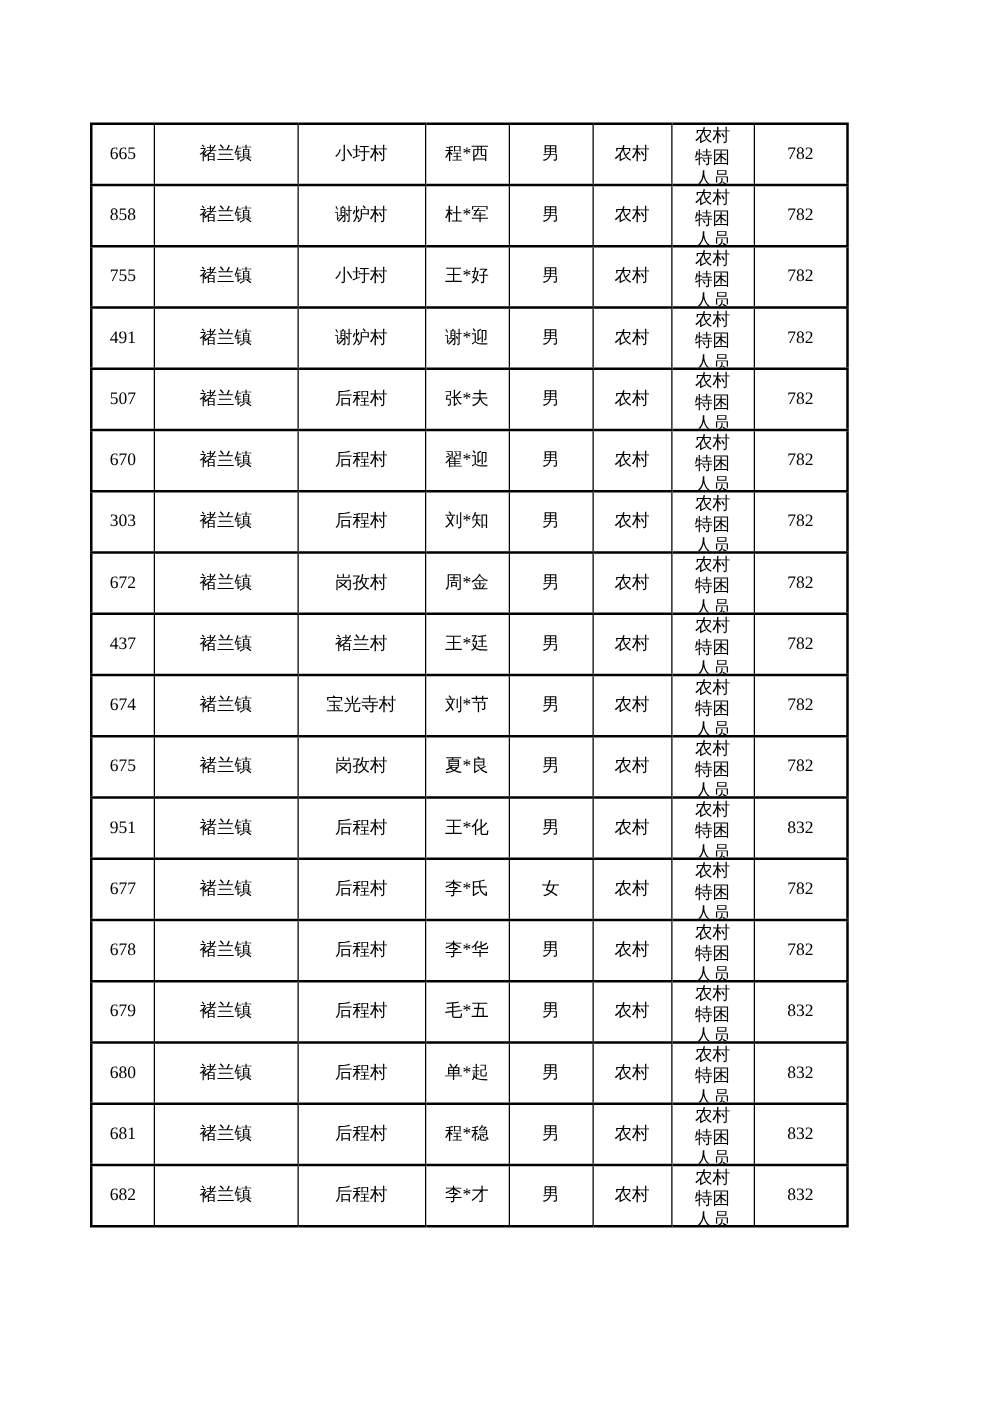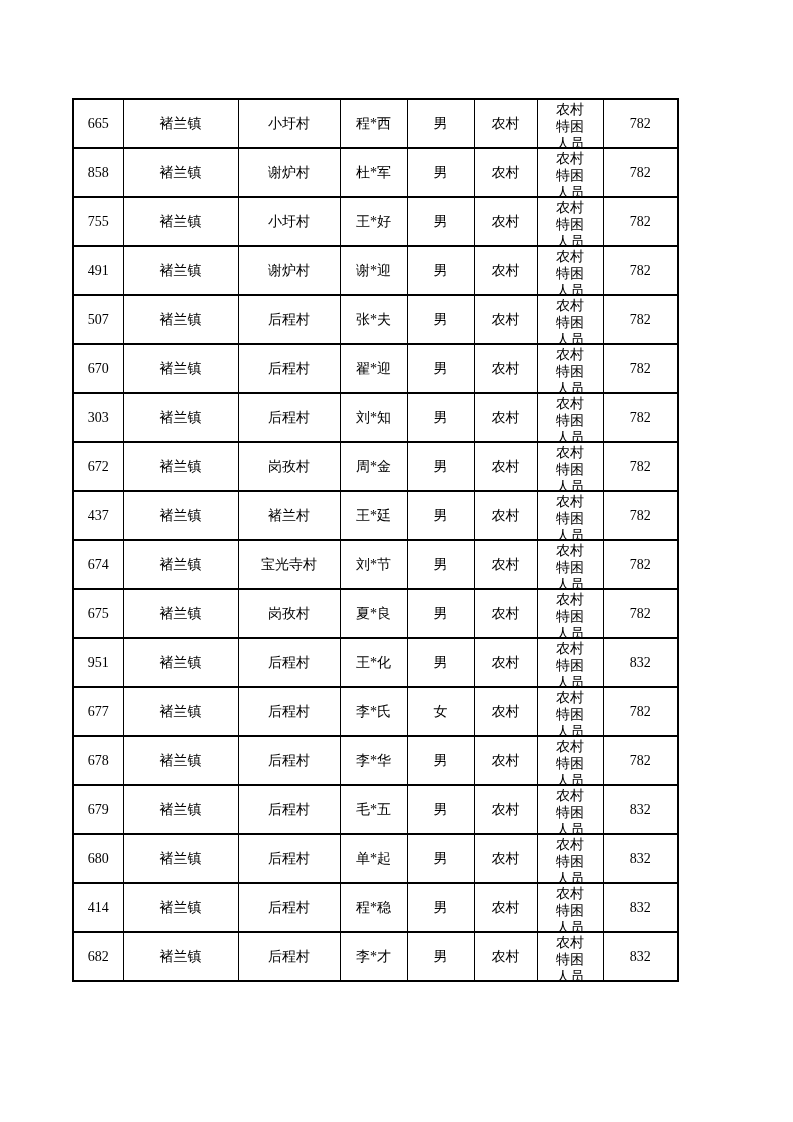--- a/index.html
+++ b/index.html
@@ -256,21 +256,21 @@
     <td>后程村</td>
     <td>单*起</td>
     <td>男</td>
     <td>农村</td>
     <td class="category-cell">
       <div class="category-clip">农村特困人员集中供养</div>
     </td>
     <td>832</td>
   </tr>
         <tr>
-    <td>414</td>
+    <td>681</td>
     <td>褚兰镇</td>
     <td>后程村</td>
     <td>程*稳</td>
     <td>男</td>
     <td>农村</td>
     <td class="category-cell">
       <div class="category-clip">农村特困人员集中供养</div>
     </td>
     <td>832</td>
   </tr>

